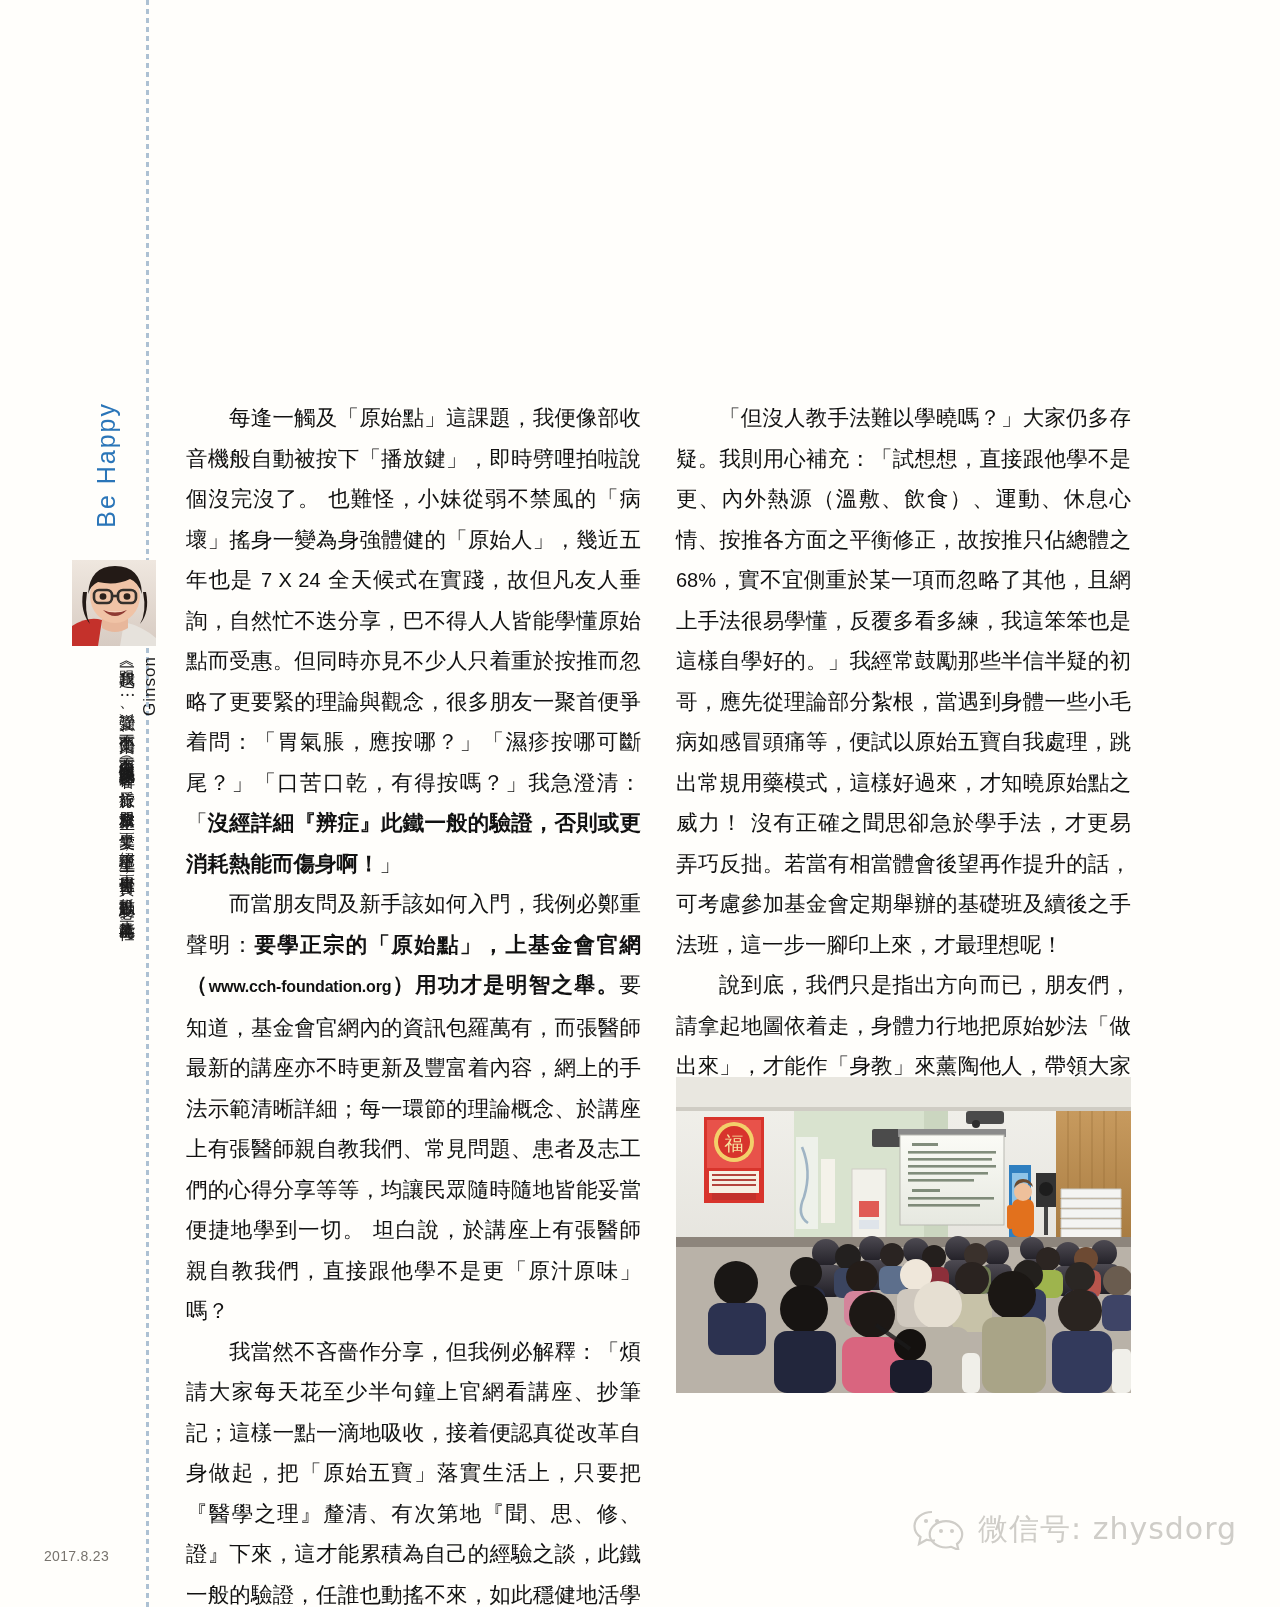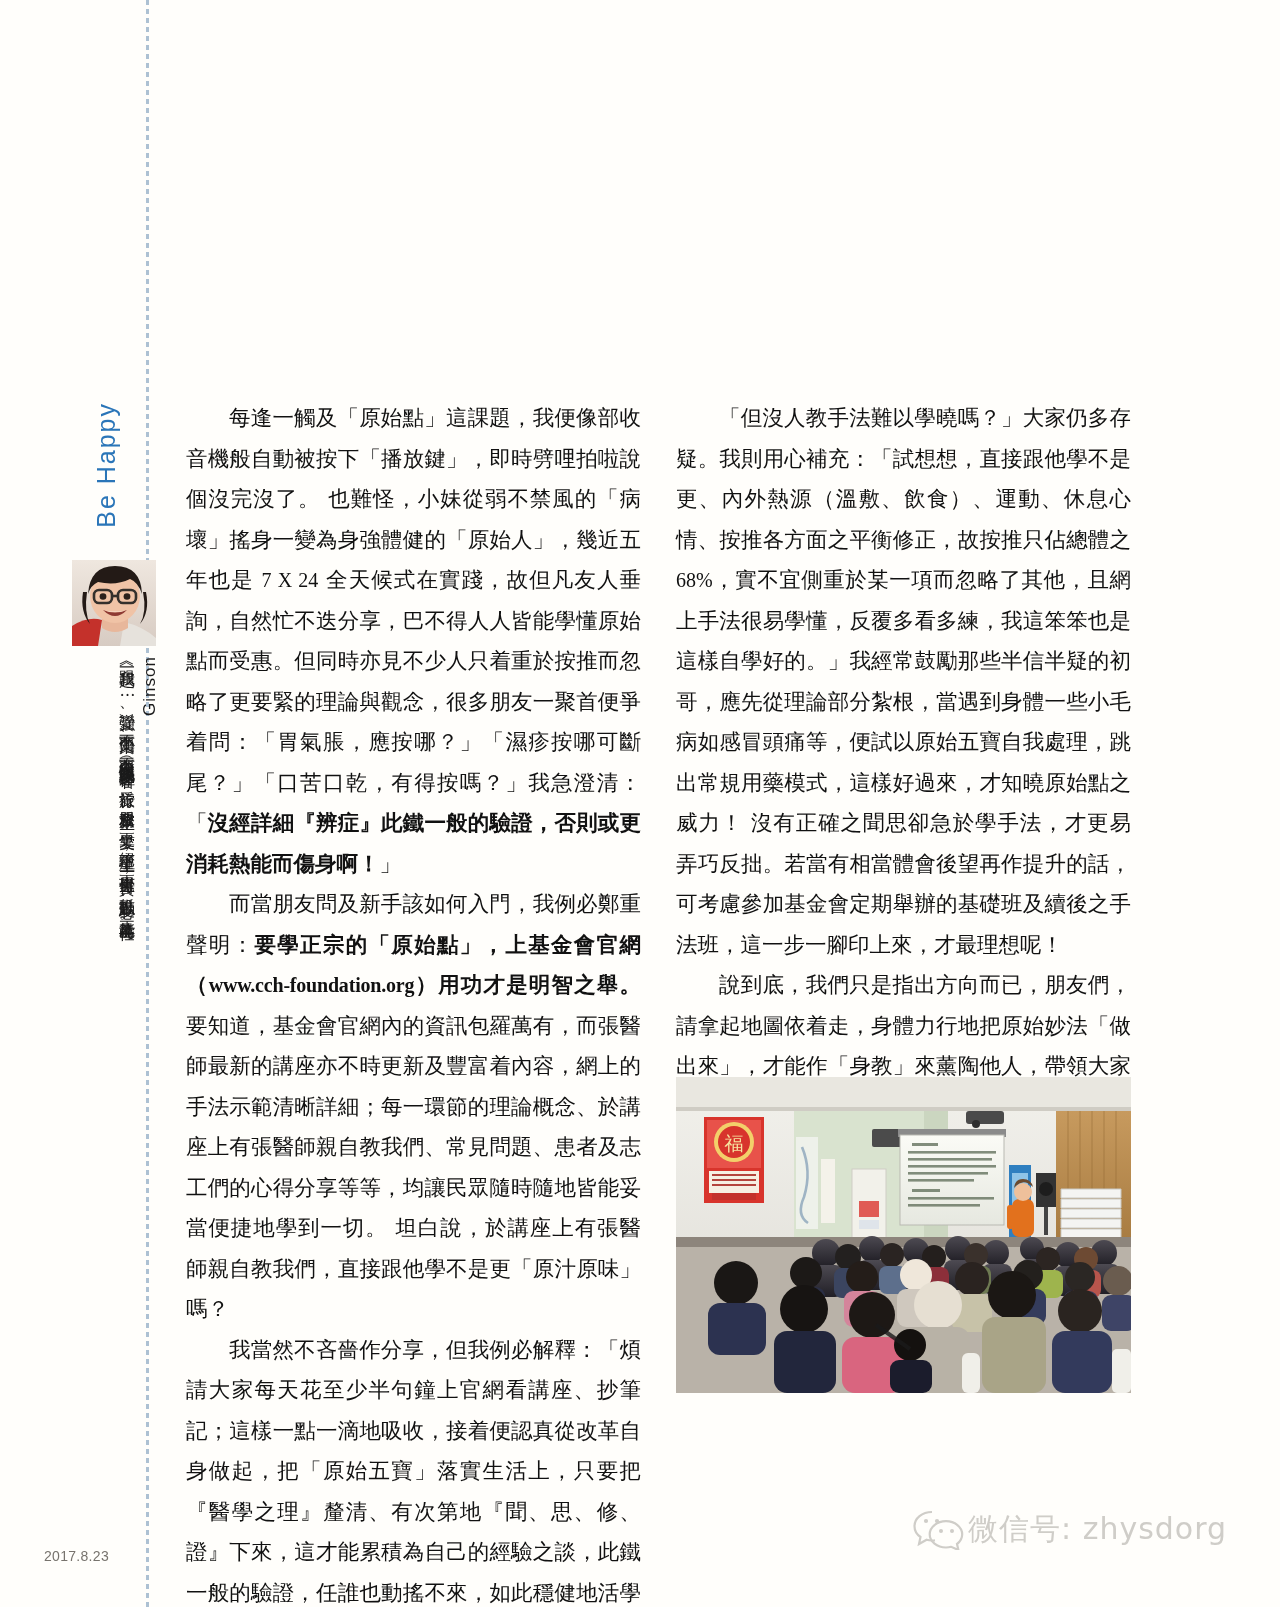--- a/index.html
+++ b/index.html
@@ -136,27 +136,27 @@
   }
   .col-left  { left: 186px; top: 398px; }
   .col-right { left: 676px; top: 398px; }
 
   .col p {
     margin: 0;
     text-indent: 2em;
   }
   b, strong { font-weight: 700; }
   .url {
-    font-family: Liberation Serif, serif;
+    font-family: Liberation Sans, sans-serif;
     font-weight: 700;
-    font-size: 20px;
+    font-size: 16px;
     letter-spacing: -.2px;
     margin-top: 36px;
   }
-  .num { font-family: Liberation Serif, serif; font-size: 20px; }
+  .num { font-family: Liberation Sans, sans-serif; font-size: 20px; }
 
   .endmark {
     display: inline-block;
     width: 19px;
     height: 19px;
     background: #c0121a;
     vertical-align: -2px;
     margin-left: 6px;
     position: relative;
   }
@@ -191,21 +191,21 @@
     font-size: 14px;
     color: #77736d;
     letter-spacing: .3px;
   }
   .wechat {
     position: absolute;
     left: 912px;
     top: 1508px;
     display: flex;
     align-items: center;
-    gap: 4px;
+    gap: 14px;
     color: #cfcdc8;
     font-family: "DejaVu Sans", "Liberation Sans", sans-serif;
     font-size: 30px;
     letter-spacing: 1px;
     white-space: nowrap;
   }
   .wechat svg { display: block; }
 </style>
 </head>
 <body>

